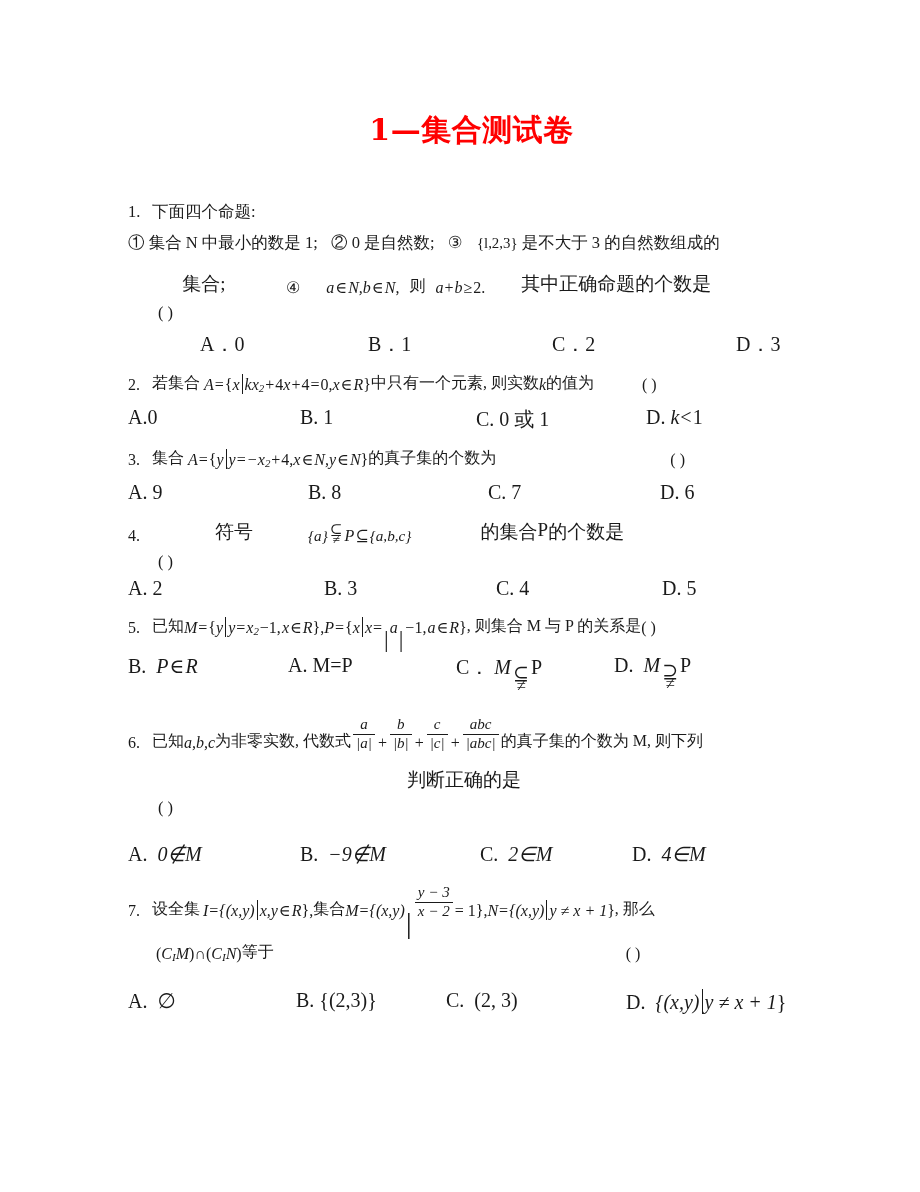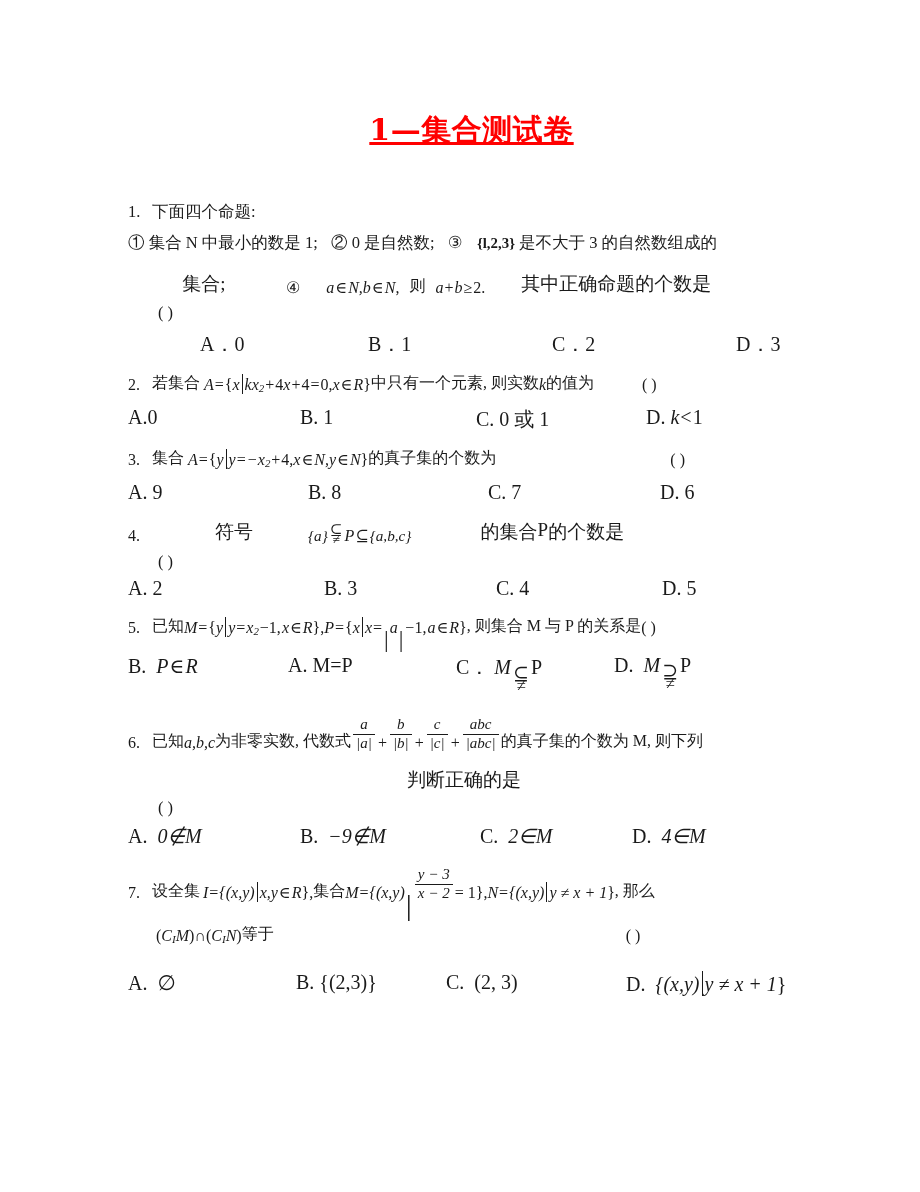--- a/index.html
+++ b/index.html
@@ -29,21 +29,21 @@
     font-family: "DejaVu Serif", "Liberation Serif", serif;
     font-weight: bold;
     font-size: 30px;
     line-height: 44px;
     text-align: center;
     margin: 0;
     padding-top: 108px;
     letter-spacing: 0.5px;
   }
   .title-line-1 { display: block; }
-  .title-line-2 { display: block; padding-left: 23px; text-decoration: underline; }
+  .title-line-2 { display: block; padding-left: 23px; }
 
   
   .content {
     margin-top: 52px;
     padding-left: 128px;
     padding-right: 96px;
   }
   .line {
     font-size: 16.5px;
     line-height: 1.0;
@@ -152,21 +152,21 @@
 
     <div class="line" style="margin-top:14px">
       <span>①</span>
       <span>集合 N 中最小的数是 1;</span>
       <span style="display:inline-block;width:5px"></span>
       <span>②</span>
       <span>0 是自然数;</span>
       <span style="display:inline-block;width:5px"></span>
       <span>③</span>
       <span style="display:inline-block;width:6px"></span>
-      <span class="mn" style="font-weight:bold;font-size:0.9em">{l,2,3}</span>
+      <span class="mn" style="font-weight:normal;font-size:0.9em">{l,2,3}</span>
       <span>是不大于 3 的自然数组成的</span>
     </div>
 
     <div style="margin-top:20px;position:relative">
       <div class="row" style="margin-left:28px">
         <span class="spread" style="width:96px;display:inline-flex">
           <span>集合;</span>
         </span>
         <span style="display:inline-block;width:34px"></span>
         <span>④</span>
@@ -391,21 +391,21 @@
       <span class="spread" style="width:600px;margin-left:36px">
         <span>判</span>
         <span>断</span>
         <span>正</span>
         <span>确</span>
         <span>的</span>
         <span>是</span>
       </span>
     </div>
     <div class="line" style="margin-top:7px;margin-left:30px">(        )</div>
-    <div class="opts" style="margin-top:7px">
+    <div class="opts" style="margin-top:25px">
       <span class="opt" style="width:172px"><span>A.</span>&nbsp;&nbsp;<span class="mi">0∉M</span></span>
       <span class="opt" style="width:180px"><span>B.</span>&nbsp;&nbsp;<span class="mi">−9∉M</span></span>
       <span class="opt" style="width:152px"><span>C.</span>&nbsp;&nbsp;<span class="mi">2∈M</span></span>
       <span class="opt"><span>D.</span>&nbsp;&nbsp;<span class="mi">4∈M</span></span>
     </div>
 
     <div class="row" style="margin-top:20px">
       <span class="qnum">7.</span>
       <span>设全集</span>
       <span style="display:inline-block;width:3px"></span>

